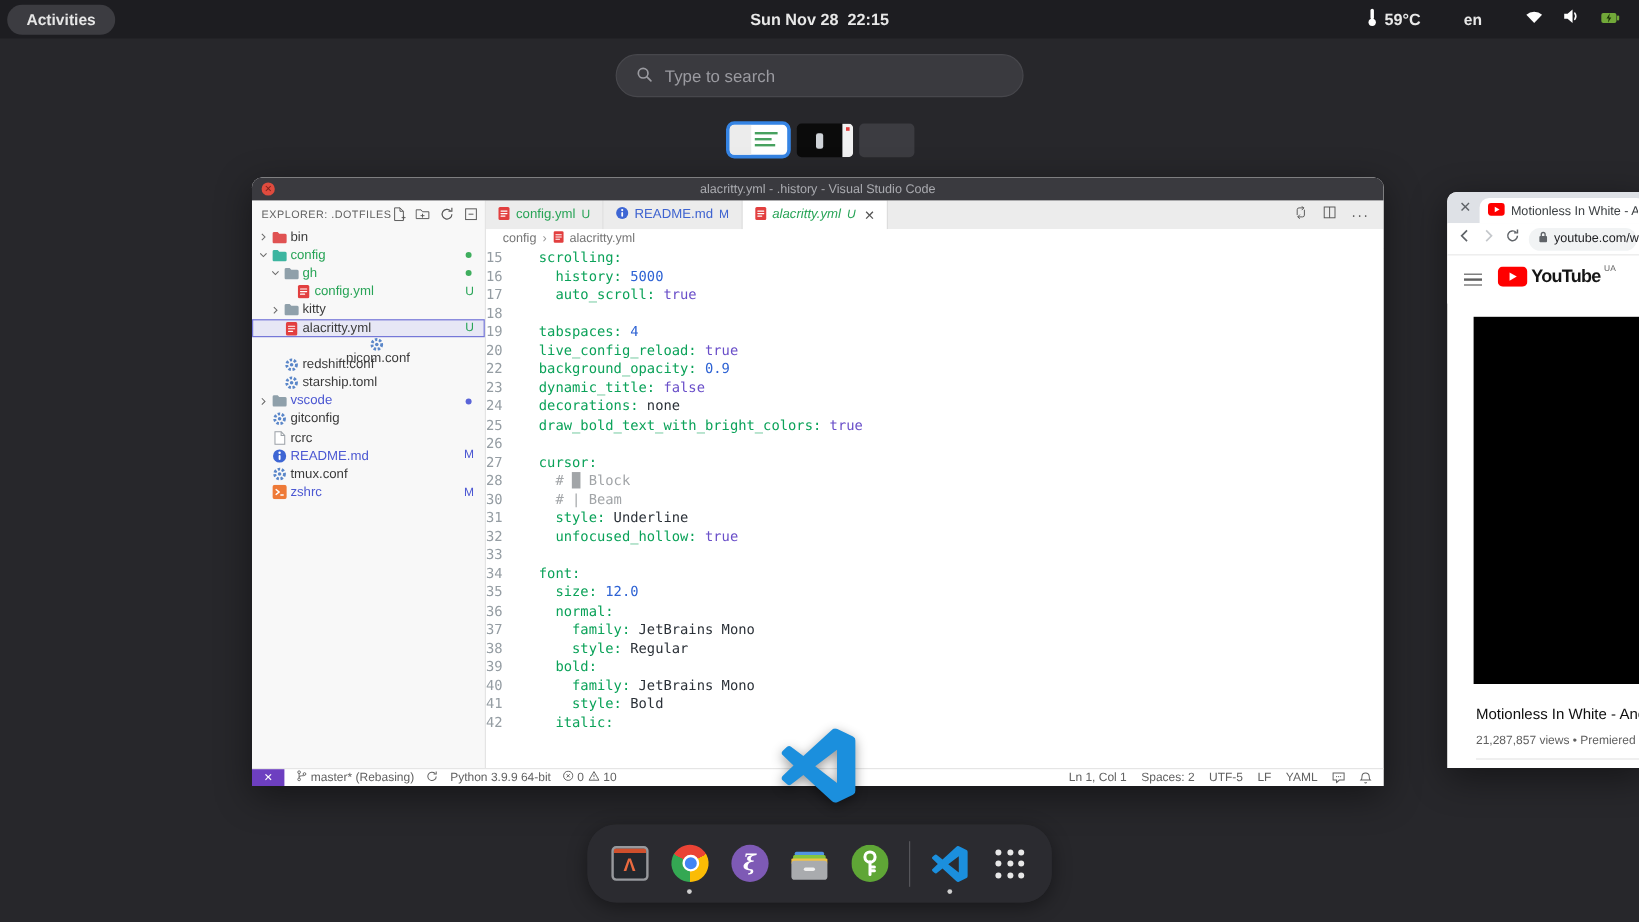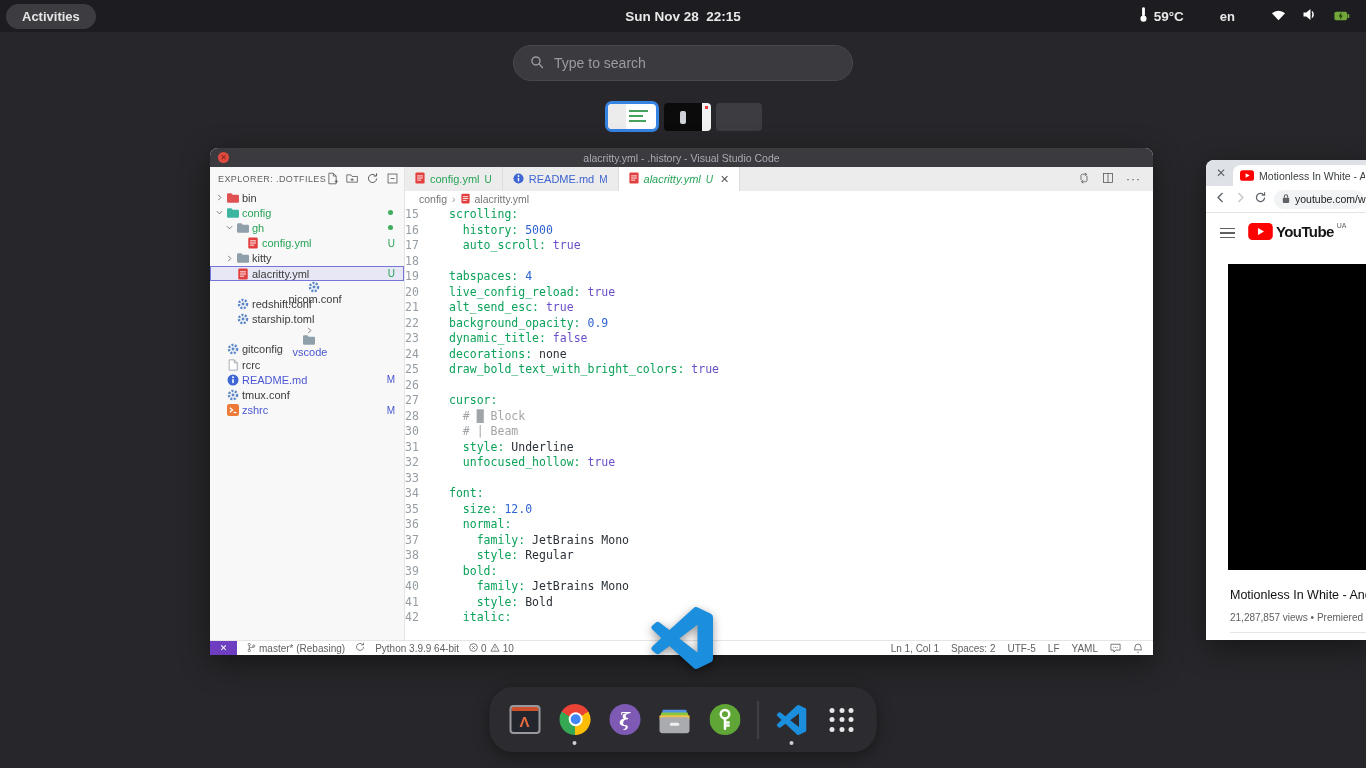--- a/index.html
+++ b/index.html
@@ -350,21 +350,21 @@
               <span class="ar-slot"></span>
               <span class="ti-slot">
                 <svg class="ti" viewBox="0 0 13 13">
                   <circle cx="6.5" cy="6.5" r="4.4" fill="none" stroke="#5b87c9" stroke-width="2.6" stroke-dasharray="2.2 1.5"></circle>
                   <circle cx="6.5" cy="6.5" r="1.6" fill="#5b87c9"></circle>
                 </svg>
               </span>
               <span class="tl ">starship.toml</span>
               <span class="tree-spacer"></span>
             </div>
-            <div class="tree-row" style="padding-left: 4px; flex-direction: column;">
+            <div class="tree-row" style="padding-left: 4px;">
               <span class="ar-slot">
                 <svg class="ar" viewBox="0 0 8 8" width="7" height="7">
                   <path d="M2.5 1l3 3-3 3" fill="none" stroke="#6a6a6a"></path>
                 </svg>
               </span>
               <span class="ti-slot">
                 <svg class="ti" viewBox="0 0 14 11">
                   <path d="M0 1.5A1.5 1.5 0 0 1 1.5 0h3.6l1.6 1.8h5.8A1.5 1.5 0 0 1 14 3.3v6.2A1.5 1.5 0 0 1 12.5 11h-11A1.5 1.5 0 0 1 0 9.5z" fill="#8fa0aa"></path>
                 </svg>
               </span>
@@ -485,21 +485,20 @@
               </svg></span>
           <span>alacritty.yml</span>
         </div>
         <div class="code-area" id="code-lines">
             <div class="code-line"><span class="ln-num">15</span><span class="ln-text"><span class="tok-k">scrolling:</span></span></div>
             <div class="code-line"><span class="ln-num">16</span><span class="ln-text"><span class="tok-k">  history: </span><span class="tok-n">5000</span></span></div>
             <div class="code-line"><span class="ln-num">17</span><span class="ln-text"><span class="tok-k">  auto_scroll: </span><span class="tok-b">true</span></span></div>
             <div class="code-line"><span class="ln-num">18</span><span class="ln-text"></span></div>
             <div class="code-line"><span class="ln-num">19</span><span class="ln-text"><span class="tok-k">tabspaces: </span><span class="tok-n">4</span></span></div>
             <div class="code-line"><span class="ln-num">20</span><span class="ln-text"><span class="tok-k">live_config_reload: </span><span class="tok-b">true</span></span></div>
-            <div class="code-line"><span class="ln-num">21</span><span class="ln-text"><span class="tok-k">alt_send_esc: </span><span class="tok-b">true</span></span></div>
             <div class="code-line"><span class="ln-num">22</span><span class="ln-text"><span class="tok-k">background_opacity: </span><span class="tok-n">0.9</span></span></div>
             <div class="code-line"><span class="ln-num">23</span><span class="ln-text"><span class="tok-k">dynamic_title: </span><span class="tok-b">false</span></span></div>
             <div class="code-line"><span class="ln-num">24</span><span class="ln-text"><span class="tok-k">decorations: </span><span class="tok-s">none</span></span></div>
             <div class="code-line"><span class="ln-num">25</span><span class="ln-text"><span class="tok-k">draw_bold_text_with_bright_colors: </span><span class="tok-b">true</span></span></div>
             <div class="code-line"><span class="ln-num">26</span><span class="ln-text"></span></div>
             <div class="code-line"><span class="ln-num">27</span><span class="ln-text"><span class="tok-k">cursor:</span></span></div>
             <div class="code-line"><span class="ln-num">28</span><span class="ln-text"><span class="tok-c">  # █ Block</span></span></div>
             <div class="code-line"><span class="ln-num">30</span><span class="ln-text"><span class="tok-c">  # | Beam</span></span></div>
             <div class="code-line"><span class="ln-num">31</span><span class="ln-text"><span class="tok-k">  style: </span><span class="tok-s">Underline</span></span></div>
             <div class="code-line"><span class="ln-num">32</span><span class="ln-text"><span class="tok-k">  unfocused_hollow: </span><span class="tok-b">true</span></span></div>

